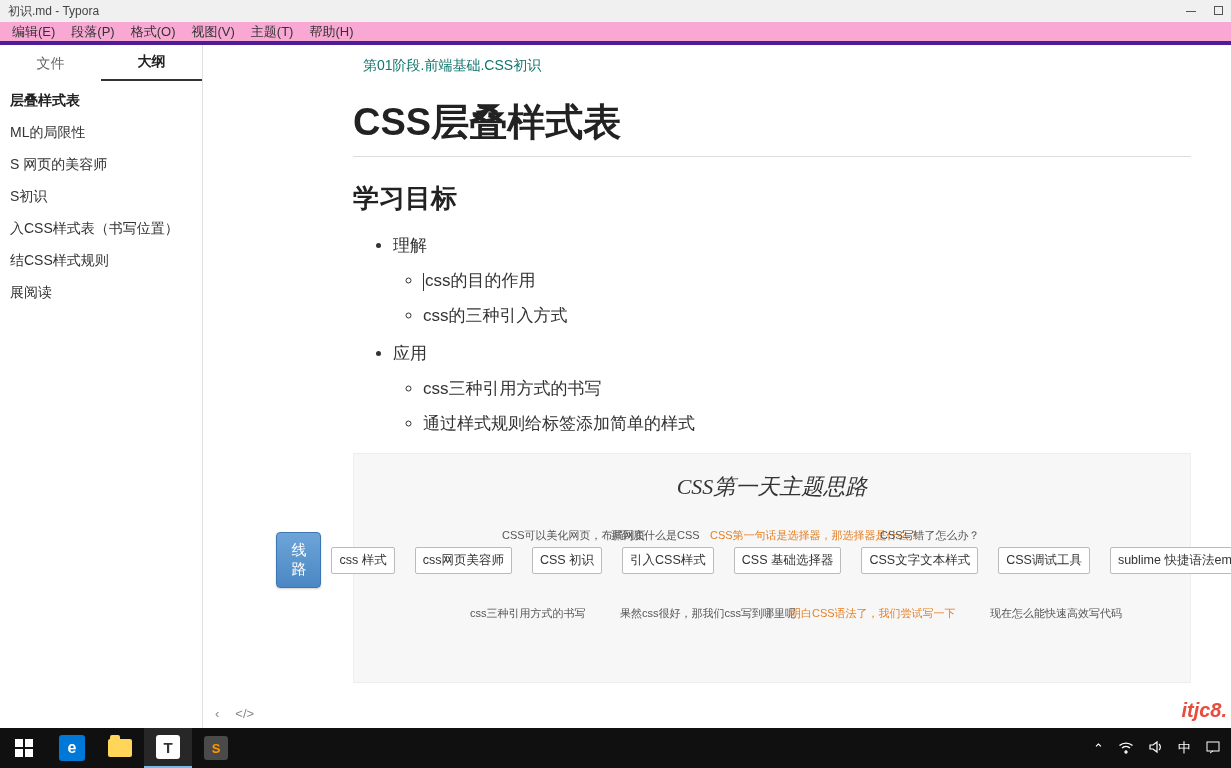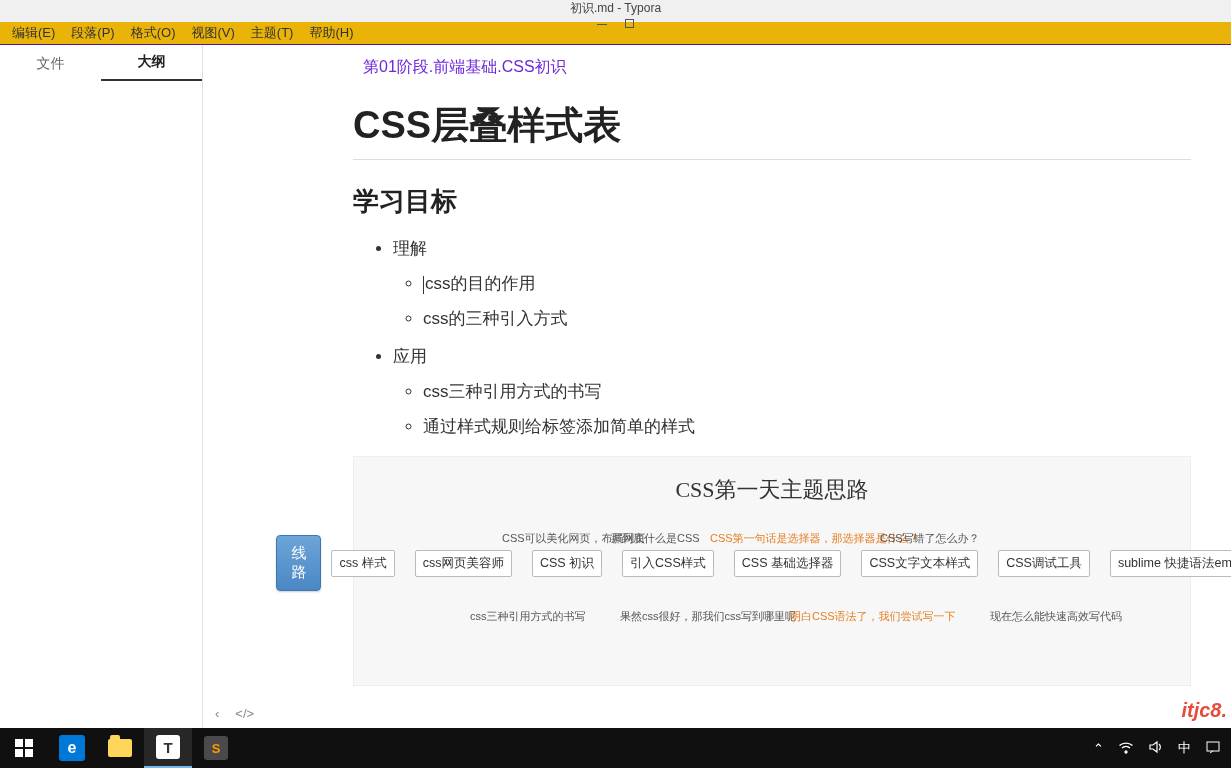--- a/index.html
+++ b/index.html
@@ -1,40 +1,40 @@
 <!DOCTYPE html>
 <html><head>
 <meta charset="utf-8">
 <style>
 * { margin: 0; padding: 0; box-sizing: border-box; }
 body { font-family: "Microsoft YaHei", "Segoe UI", sans-serif; background: #fff; overflow: hidden; height: 768px; width: 1231px; position: relative; }
-.titlebar { height: 22px; background: #f0f0f0; display: flex; align-items: center; justify-content: space-between; padding: 0 8px; font-size: 12px; color: #555; flex-direction: column; }
+.titlebar { height: 22px; background: #f0f0f0; display: flex; align-items: center; justify-content: space-between; padding: 0 8px; font-size: 12px; color: #555; }
 .titlebar-title { color: #444; }
 .titlebar-controls { display: flex; gap: 18px; color: #555; }
-.menubar { height: 23px; background: #eab308; display: flex; align-items: center; padding: 0 4px; font-size: 13px; color: #333; border-bottom: 1px solid #4c1d95; }
+.menubar { height: 23px; background: #f9a8d4; display: flex; align-items: center; padding: 0 4px; font-size: 13px; color: #333; border-bottom: 4px solid #4c1d95; }
 .menubar-item { padding: 2px 8px; cursor: pointer; }
 .app-body { display: flex; height: calc(100% - 22px - 23px - 40px); }
 .sidebar { width: 203px; border-right: 1px solid #e0e0e0; background: #fff; display: flex; flex-direction: column; }
 .sidebar-tabs { display: flex; height: 36px; align-items: flex-end; }
 .sidebar-tab { flex: 1; text-align: center; font-size: 14px; padding: 8px 0; color: #666; cursor: pointer; }
 .sidebar-tab.active { color: #222; font-weight: bold; border-bottom: 2px solid #333; }
 .outline-list { padding: 4px 0; }
 .outline-item { padding: 7px 10px; font-size: 14px; color: #333; cursor: pointer; white-space: nowrap; overflow: hidden; text-align: left; }
 .outline-item.level-1 { font-weight: bold; color: #222; }
 .content-wrap { flex: 1; position: relative; overflow: hidden; }
 .content { padding: 0 40px 20px 150px; overflow-y: auto; height: calc(100% - 30px); }
-.breadcrumb { font-size: 16px; color: #6d28d9; padding: 12px 0 6px 0; margin-left: 10px; }
+.breadcrumb { font-size: 14px; color: #0f766e; padding: 12px 0 6px 0; margin-left: 10px; }
 .h1-title { font-size: 38px; font-weight: 900; color: #222; margin: 16px 0 10px 0; border-bottom: 1px solid #ddd; padding-bottom: 8px; }
 .h2-title { font-size: 26px; font-weight: 900; color: #222; margin: 24px 0 16px 0; }
 .bullet-list { list-style: disc; padding-left: 40px; margin: 8px 0; }
 .bullet-list li { font-size: 17px; color: #333; margin: 10px 0; line-height: 1.6; }
 .sub-bullet-list { list-style: circle; padding-left: 30px; margin: 0 0; }
 .sub-bullet-list li { font-size: 17px; color: #333; margin: 8px 0; }
 .mindmap-box { background: #f7f7f7; border: 1px solid #eee; padding: 18px; margin: 16px 0; position: relative; height: 230px; }
-.mindmap-title { text-align: center; font-size: 22px; color: #333; margin-bottom: 30px; font-family: "SimSun", serif; }
+.mindmap-title { text-align: center; font-size: 22px; color: #333; margin-bottom: 30px; font-family: "SimSun", serif; font-style: italic; }
 .mindmap-row { display: flex; align-items: center; justify-content: center; gap: 10px; position: relative; }
 .mindmap-start { background: linear-gradient(#6da5d8, #4a87c4); color: #fff; padding: 8px 14px; border-radius: 4px; font-size: 15px; border: 1px solid #3d76b0; box-shadow: 0 1px 2px rgba(0,0,0,.2); }
 .mindmap-node { border: 1px solid #bbb; padding: 4px 7px; font-size: 12.5px; color: #333; background: #fff; border-radius: 2px; white-space: nowrap; }
 .mindmap-dot { width: 5px; height: 5px; background: #888; border-radius: 50%; }
 .mindmap-annotations { position: relative; height: 0; }
 .mm-note { position: absolute; font-size: 11px; white-space: nowrap; }
 .mm-note.top { color: #555; }
 .mm-note.orange { color: #e67e22; }
 .content-footer { position: absolute; bottom: 0; left: 0; right: 0; height: 30px; display: flex; align-items: center; padding: 0 12px; gap: 16px; font-size: 13px; color: #888; background: #fff; border-top: 1px solid transparent; }
 .footer-icon { cursor: pointer; }
@@ -76,20 +76,29 @@
   <div class="menubar-item">帮助(H)</div>
 </div>
 
 <div class="app-body">
 
   <div class="sidebar">
     <div class="sidebar-tabs">
       <div class="sidebar-tab">文件</div>
       <div class="sidebar-tab active">大纲</div>
     </div>
+    <div class="outline-list">
+      <div class="outline-item level-1">层叠样式表</div>
+      <div class="outline-item">ML的局限性</div>
+      <div class="outline-item">S 网页的美容师</div>
+      <div class="outline-item">S初识</div>
+      <div class="outline-item">入CSS样式表（书写位置）</div>
+      <div class="outline-item">结CSS样式规则</div>
+      <div class="outline-item">展阅读</div>
+    </div>
   </div>
 
   <div class="content-wrap">
     <div class="content">
       <div class="breadcrumb">第01阶段.前端基础.CSS初识</div>
       <h1 class="h1-title">CSS层叠样式表</h1>
       <h2 class="h2-title">学习目标</h2>
 
       <ul class="bullet-list">
         <li>

